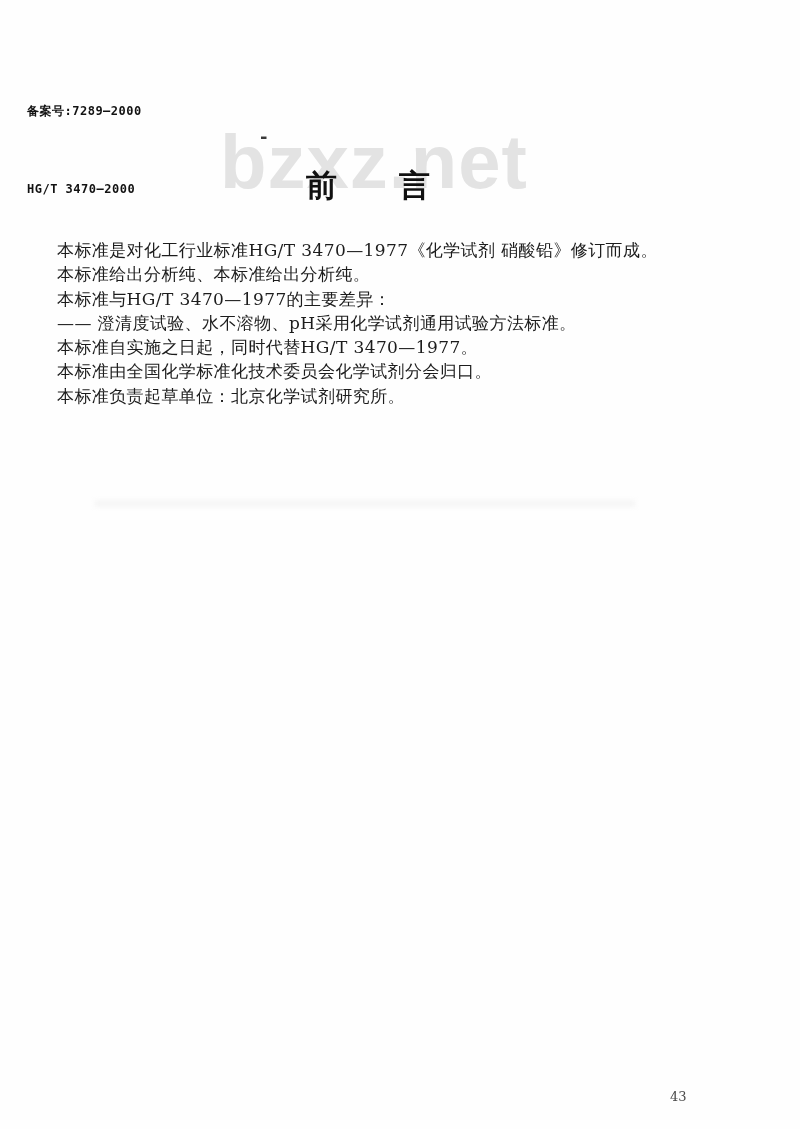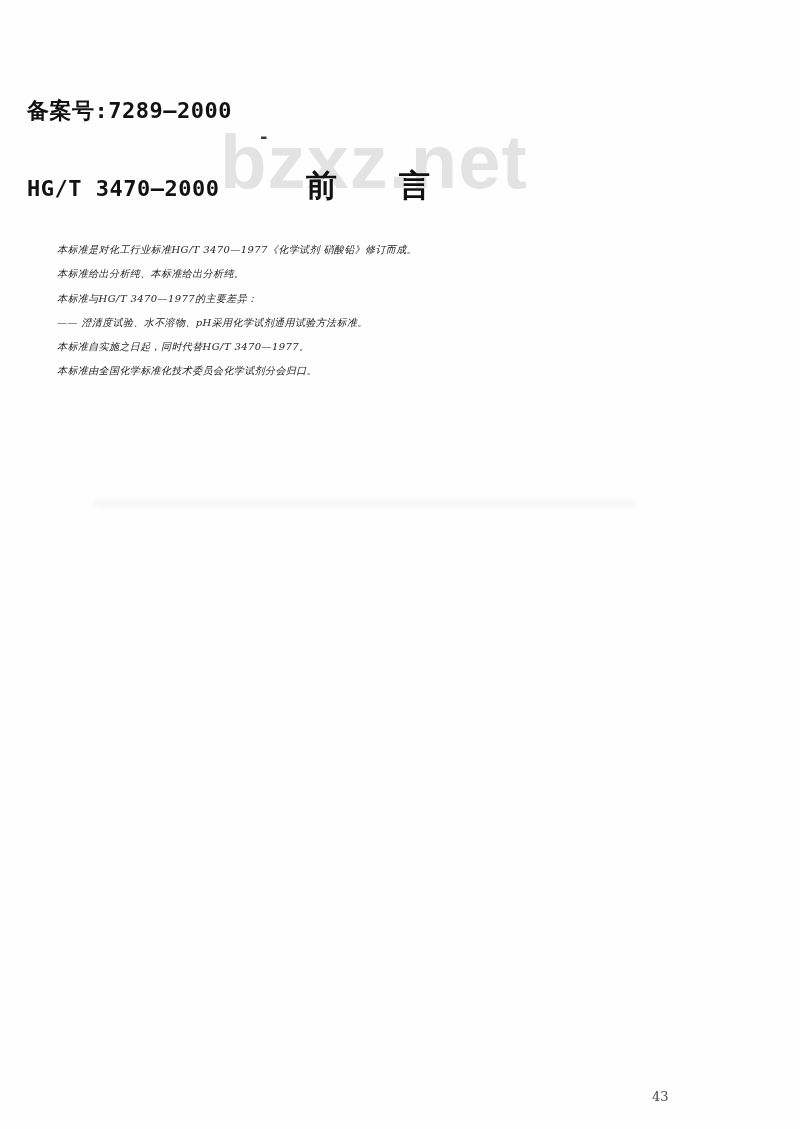--- a/index.html
+++ b/index.html
@@ -18,21 +18,21 @@
     position: absolute;
     inset: 0;
     background: #fefefe;
   }
   .doc-header {
     position: absolute;
     left: 27px;
     top: 46px;
     font-family: "DejaVu Sans Mono", monospace;
     font-weight: 700;
-    font-size: 22px;
+    font-size: 12px;
     line-height: 26px;
     color: #121212;
     letter-spacing: 0.5px;
     white-space: pre;
   }
   .watermark {
     position: absolute;
     left: 192px;
     top: 118px;
     font-family: Liberation Sans, sans-serif;
@@ -62,42 +62,41 @@
     font-weight: 900;
     font-size: 31px;
     color: #111111;
     font-family: "DejaVu Serif", serif;
   }
   .body-text {
     position: absolute;
     left: 57px;
     top: 238px;
     width: 690px;
-    font-size: 10px;
+    font-size: 17px;
     line-height: 24.3px;
     color: #1c1c1c;
     letter-spacing: 0.4px;
-    font-style: italic;
   }
   .body-text .line {
     white-space: pre;
   }
   .bleed-artifact {
     position: absolute;
     left: 95px;
     top: 500px;
     width: 540px;
     height: 7px;
     background: #f2f2f2;
     filter: blur(2px);
     opacity: 0.7;
   }
   .page-number {
     position: absolute;
-    left: 652px;
+    left: 670px;
     top: 1089px;
     font-size: 13px;
     color: #4a4a4a;
     font-family: "DejaVu Serif", serif;
   }
 </style>
 </head>
 <body>
 
 <div class="page">
@@ -116,19 +115,20 @@
     <span>言</span>
   </div>
 
   <div class="body-text">
     <div class="line">本标准是对化工行业标准HG/T 3470—1977《化学试剂 硝酸铅》修订而成。</div>
     <div class="line">本标准给出分析纯、本标准给出分析纯。</div>
     <div class="line">本标准与HG/T 3470—1977的主要差异：</div>
     <div class="line">—— 澄清度试验、水不溶物、pH采用化学试剂通用试验方法标准。</div>
     <div class="line">本标准自实施之日起，同时代替HG/T 3470—1977。</div>
     <div class="line">本标准由全国化学标准化技术委员会化学试剂分会归口。</div>
+    <div class="line">本标准负责起草单位：北京化学试剂研究所。</div>
   </div>
 
   <div class="bleed-artifact"></div>
 
   <div class="page-number">43</div>
 
 </div>
 
 </body></html>

